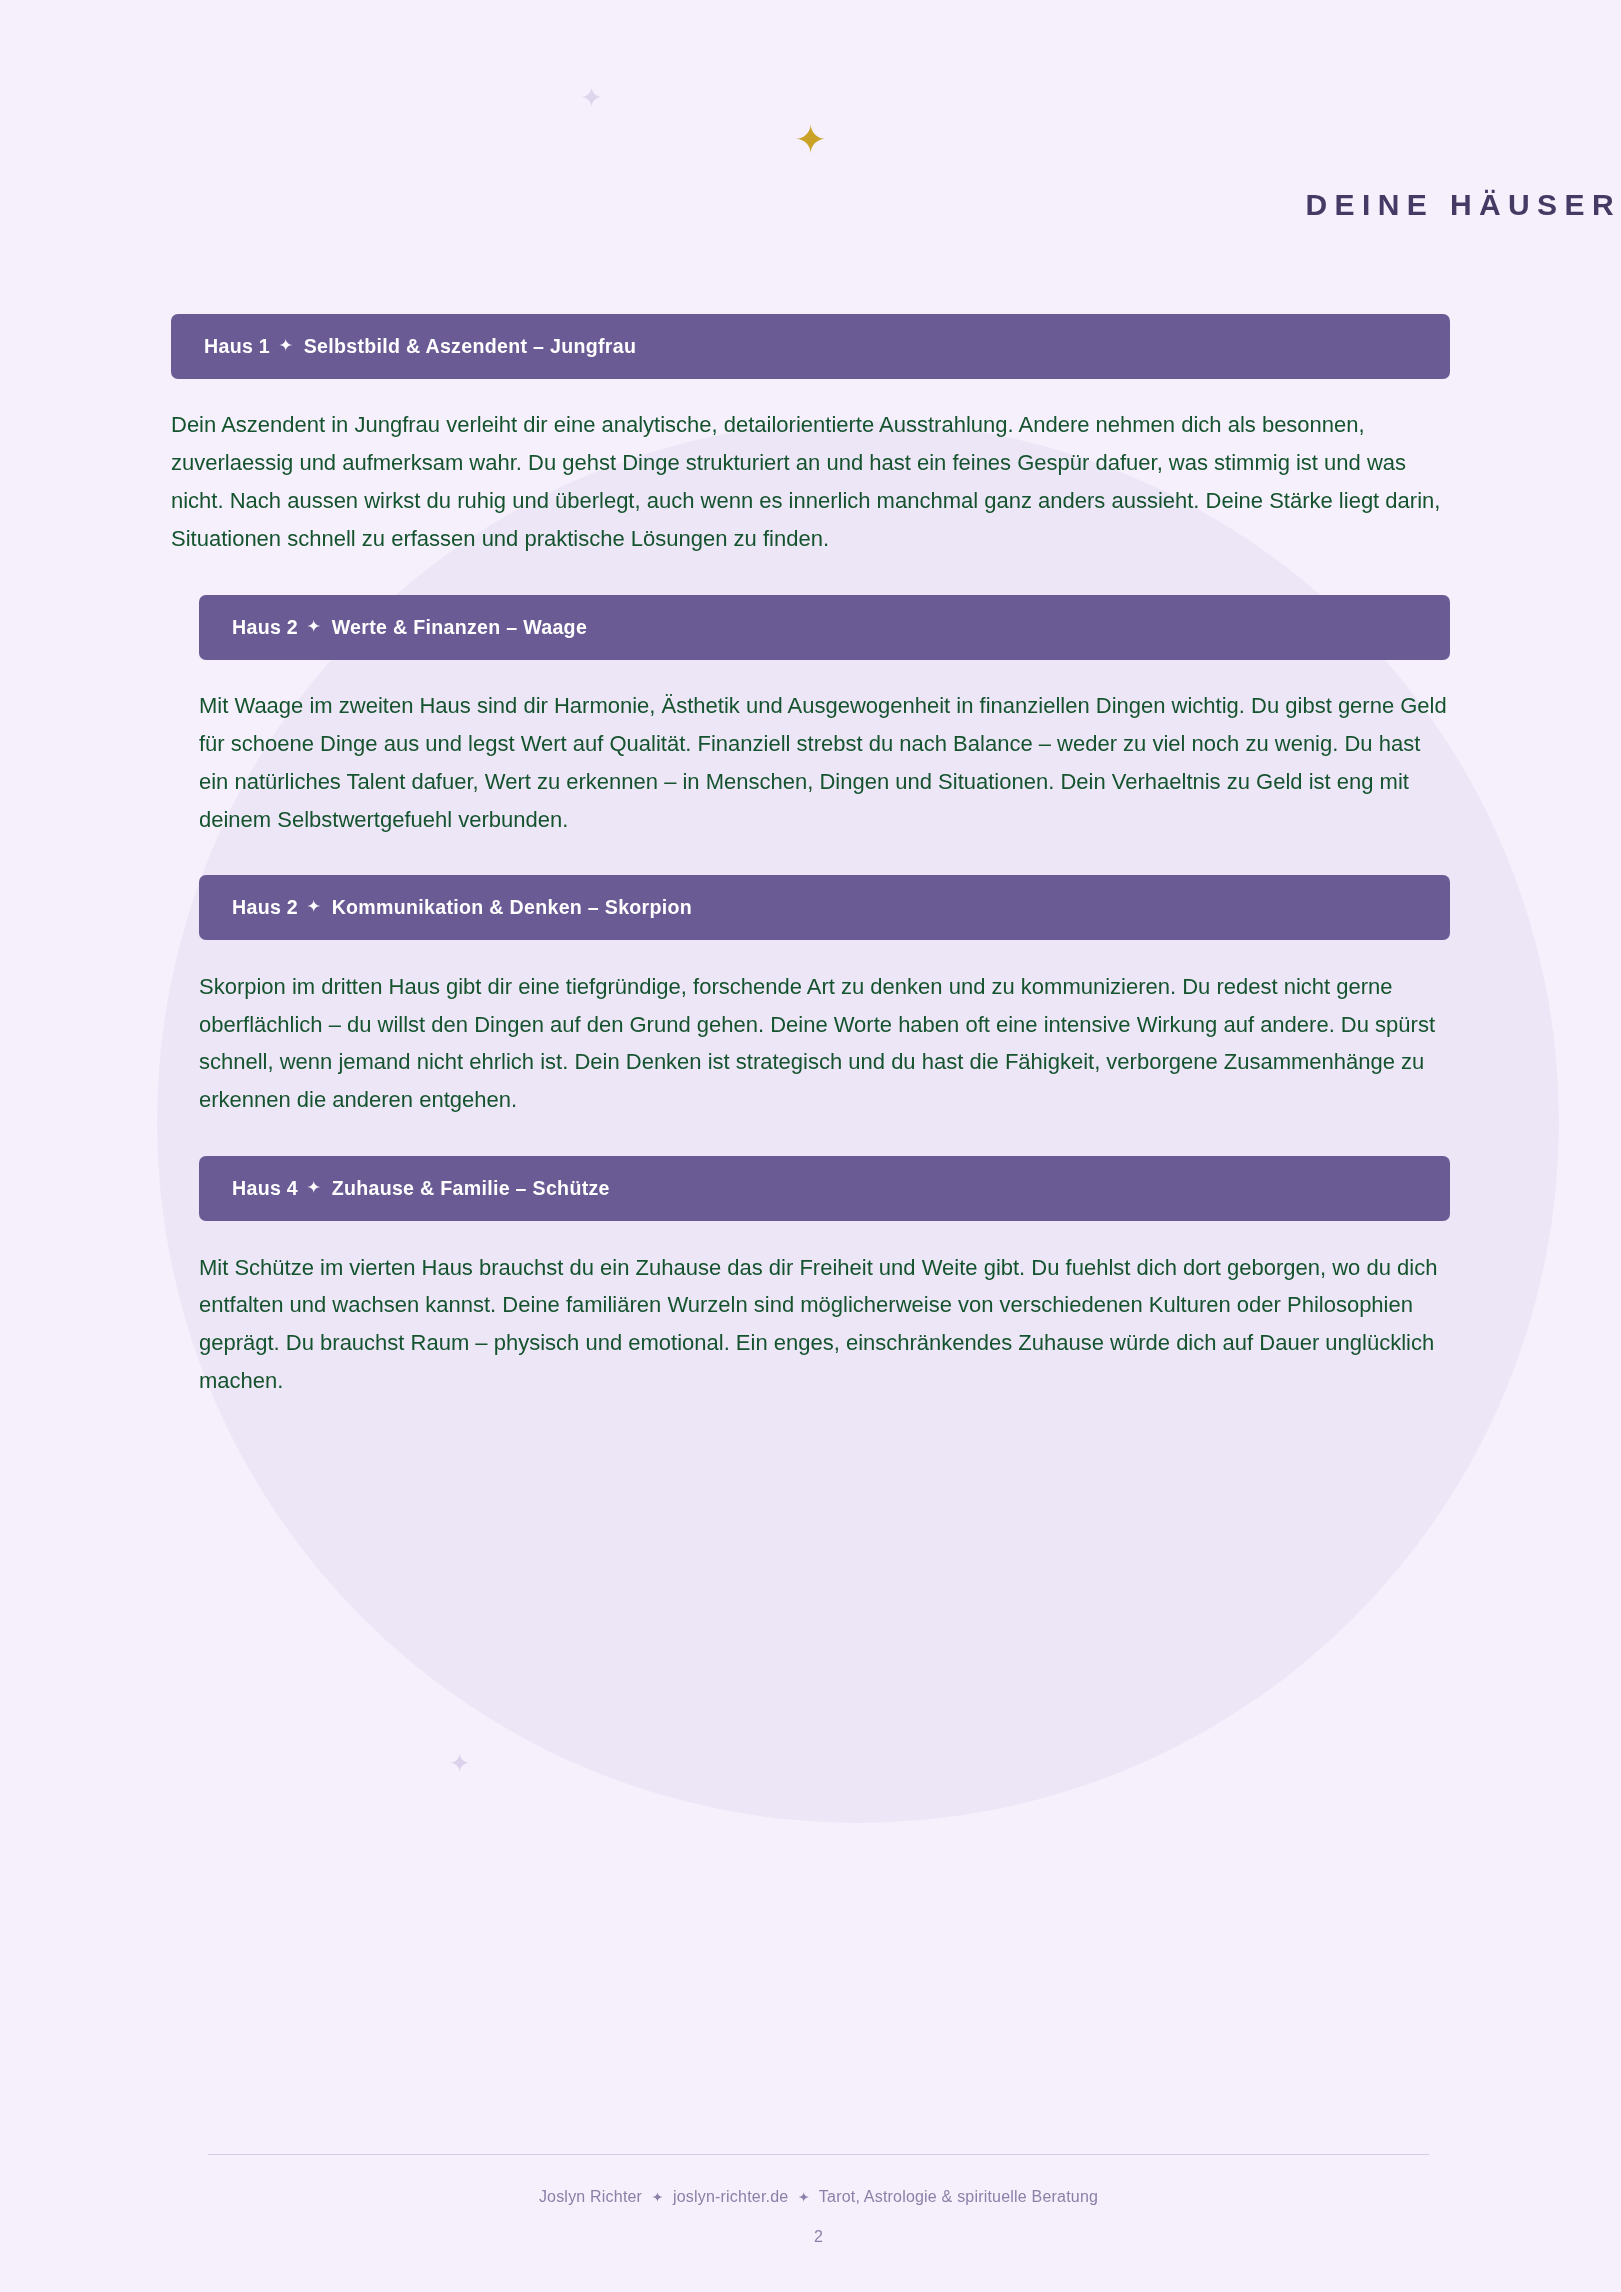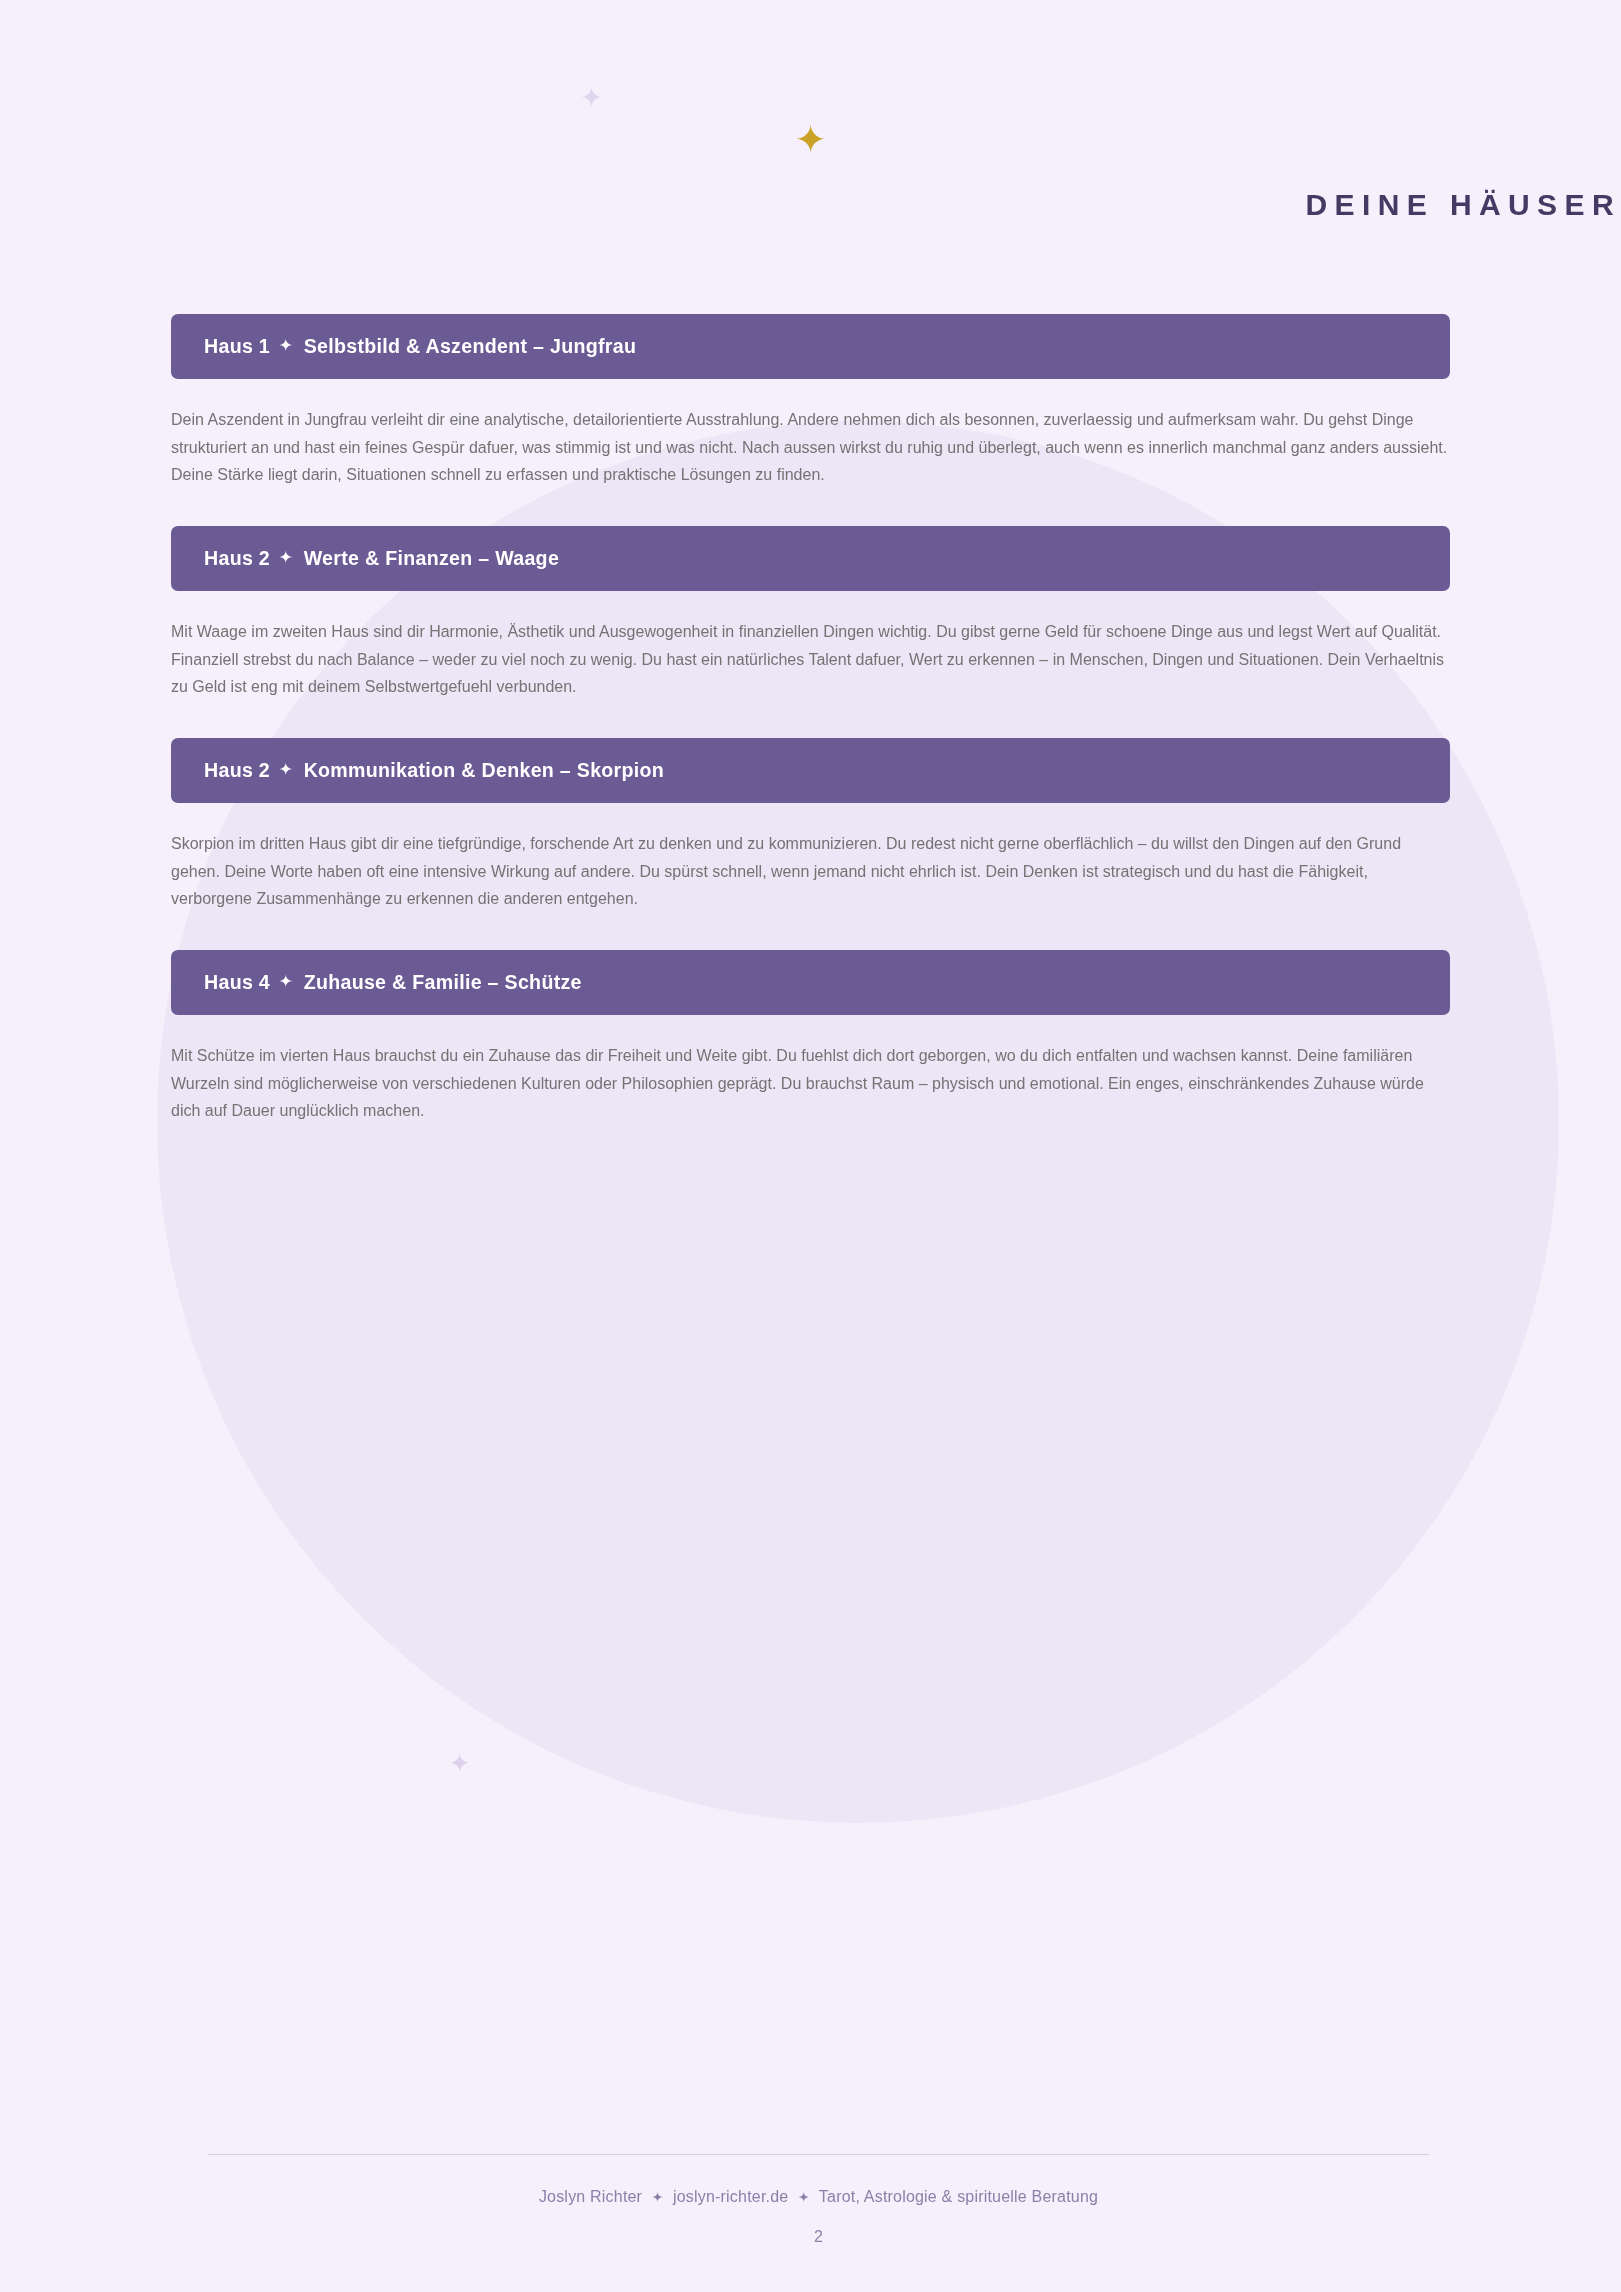--- a/index.html
+++ b/index.html
@@ -101,27 +101,28 @@
   }
   .bar-sparkle {
     color: #FFFFFF;
     font-size: 16.7px;
     margin: 0 10.8px 0 8.8px;
     position: relative;
     top: -1px;
   }
   .section-body {
     margin: 27.4px 171px 0 171px;
-    font-size: 16px;
+    font-size: 22px;
     line-height: 1.72;
-    color: #737373;
+    color: #14532d;
     text-align: left;
   }
   .section + .section {
     margin-top: 37px;
+    padding-left: 28px;
   }
 
   
   .doc-footer {
     position: absolute;
     left: 16px;
     right: 0;
     bottom: 47px;
     text-align: center;
   }

